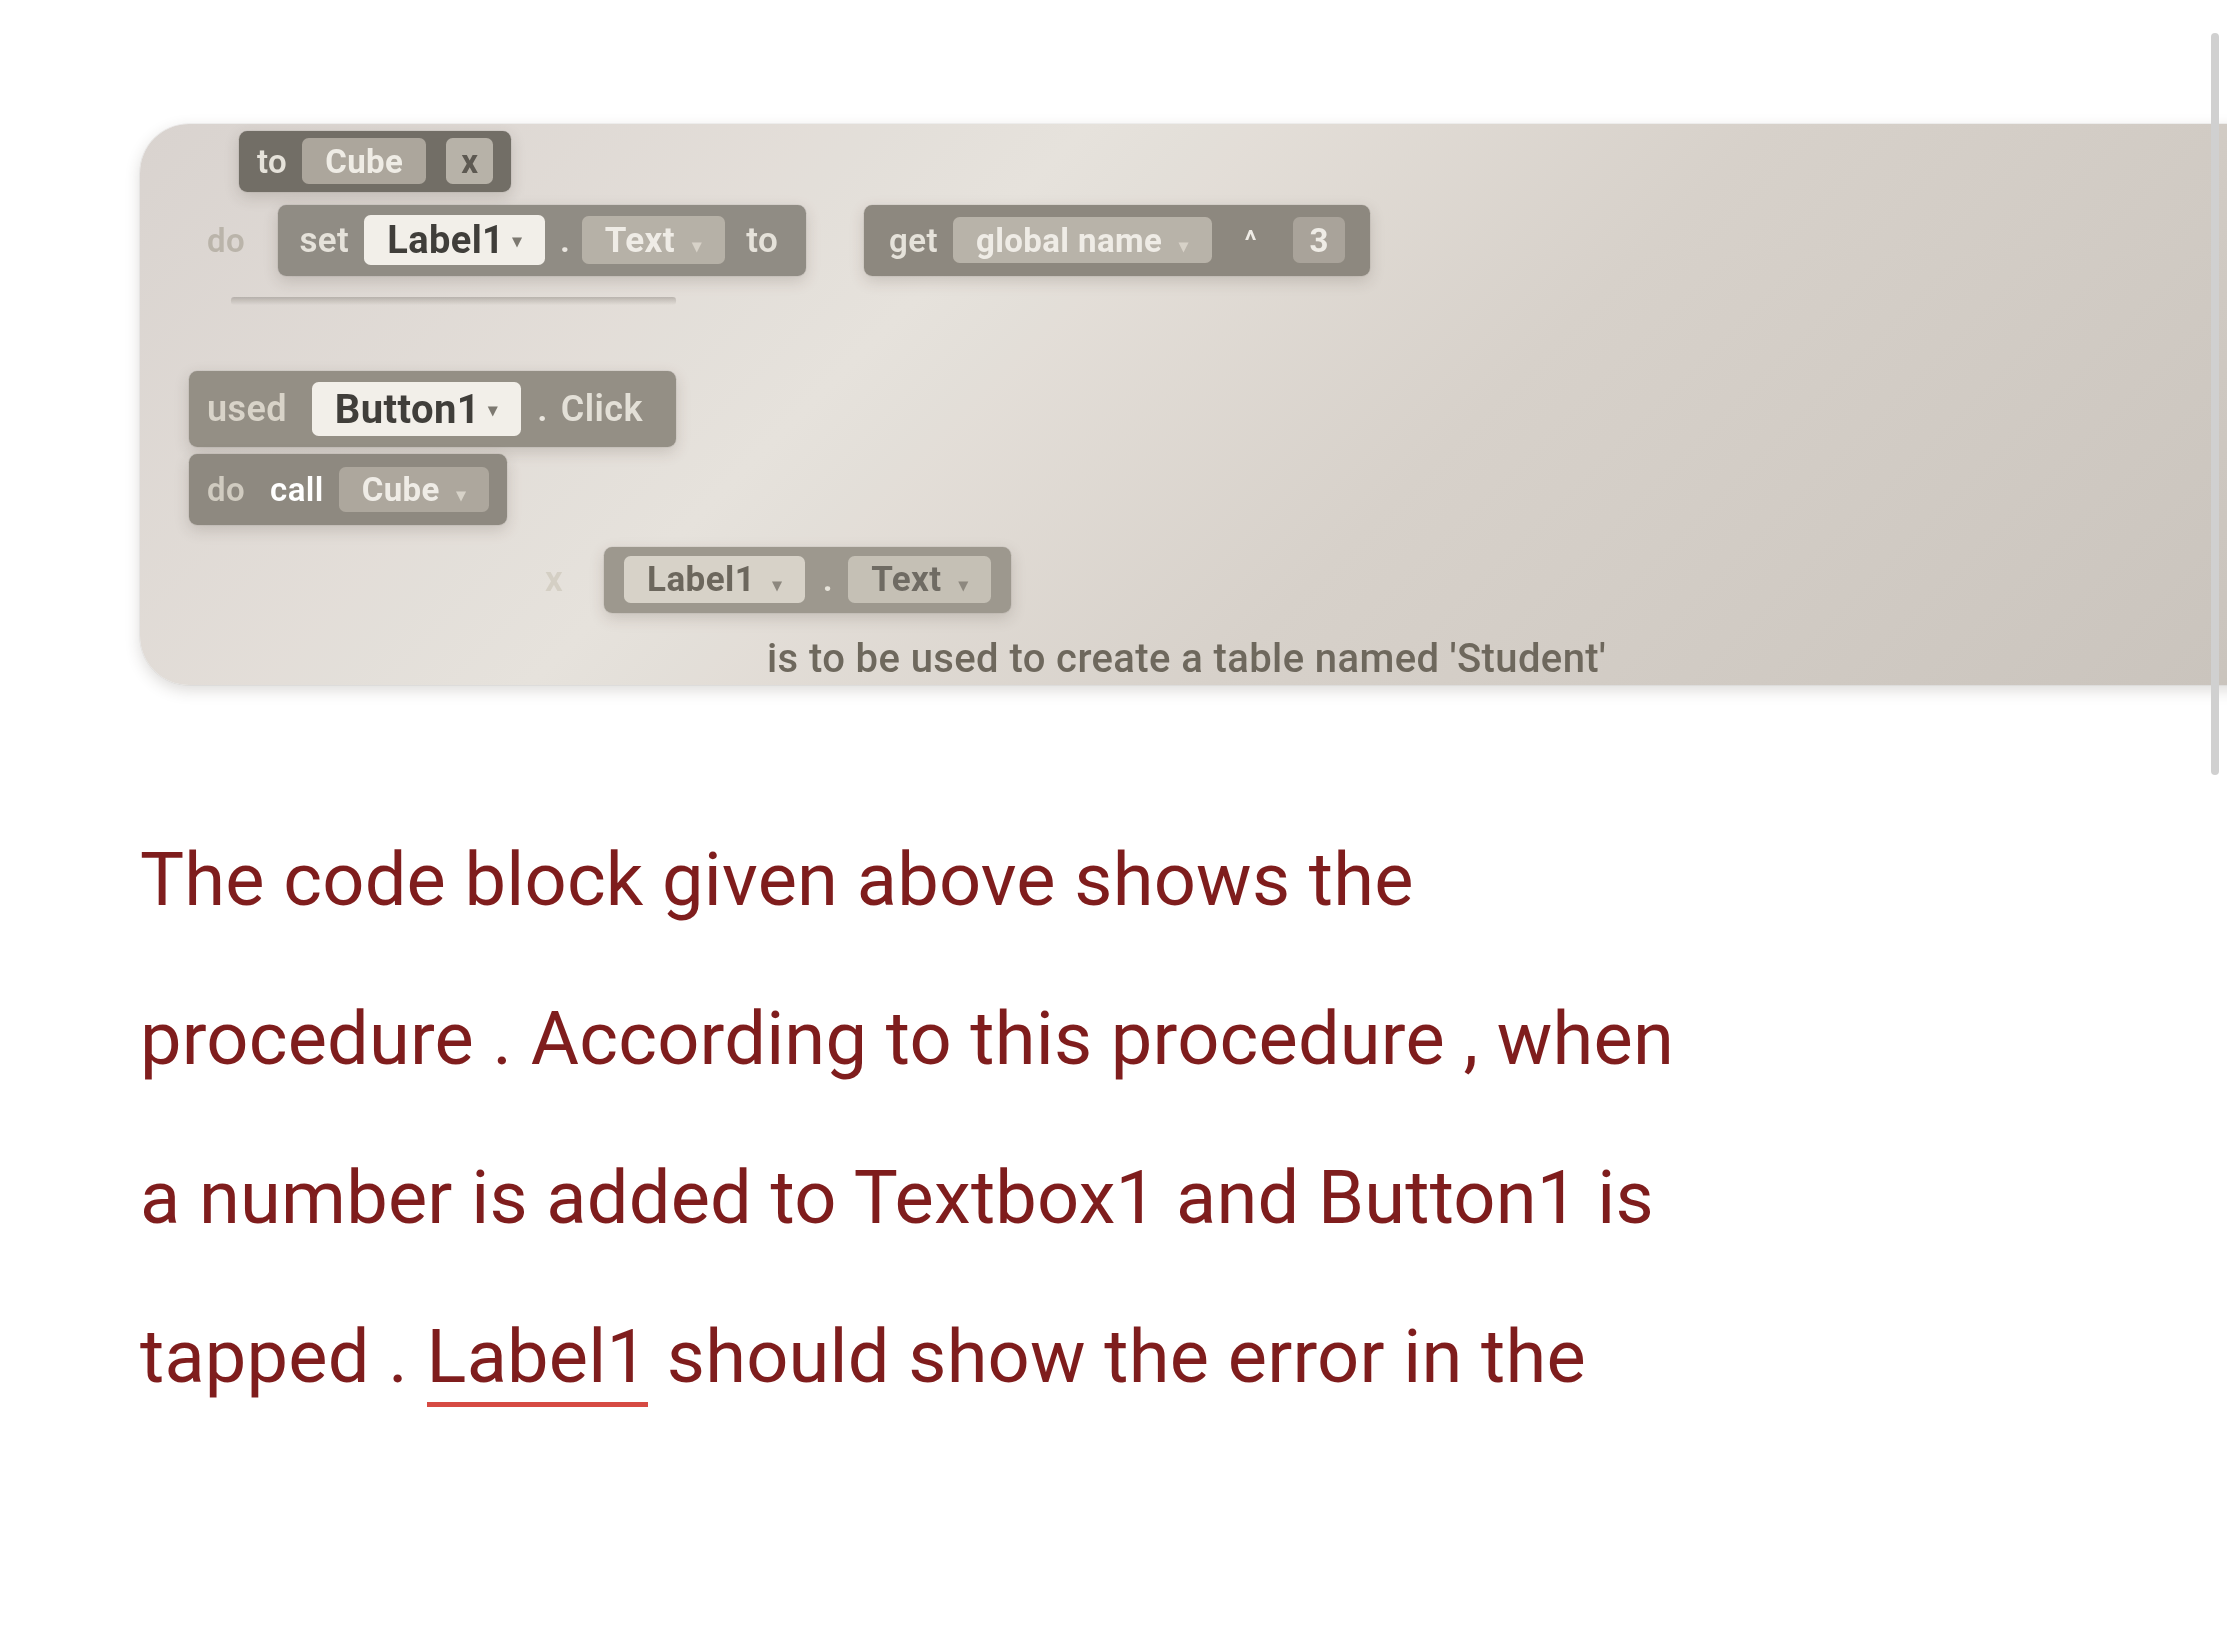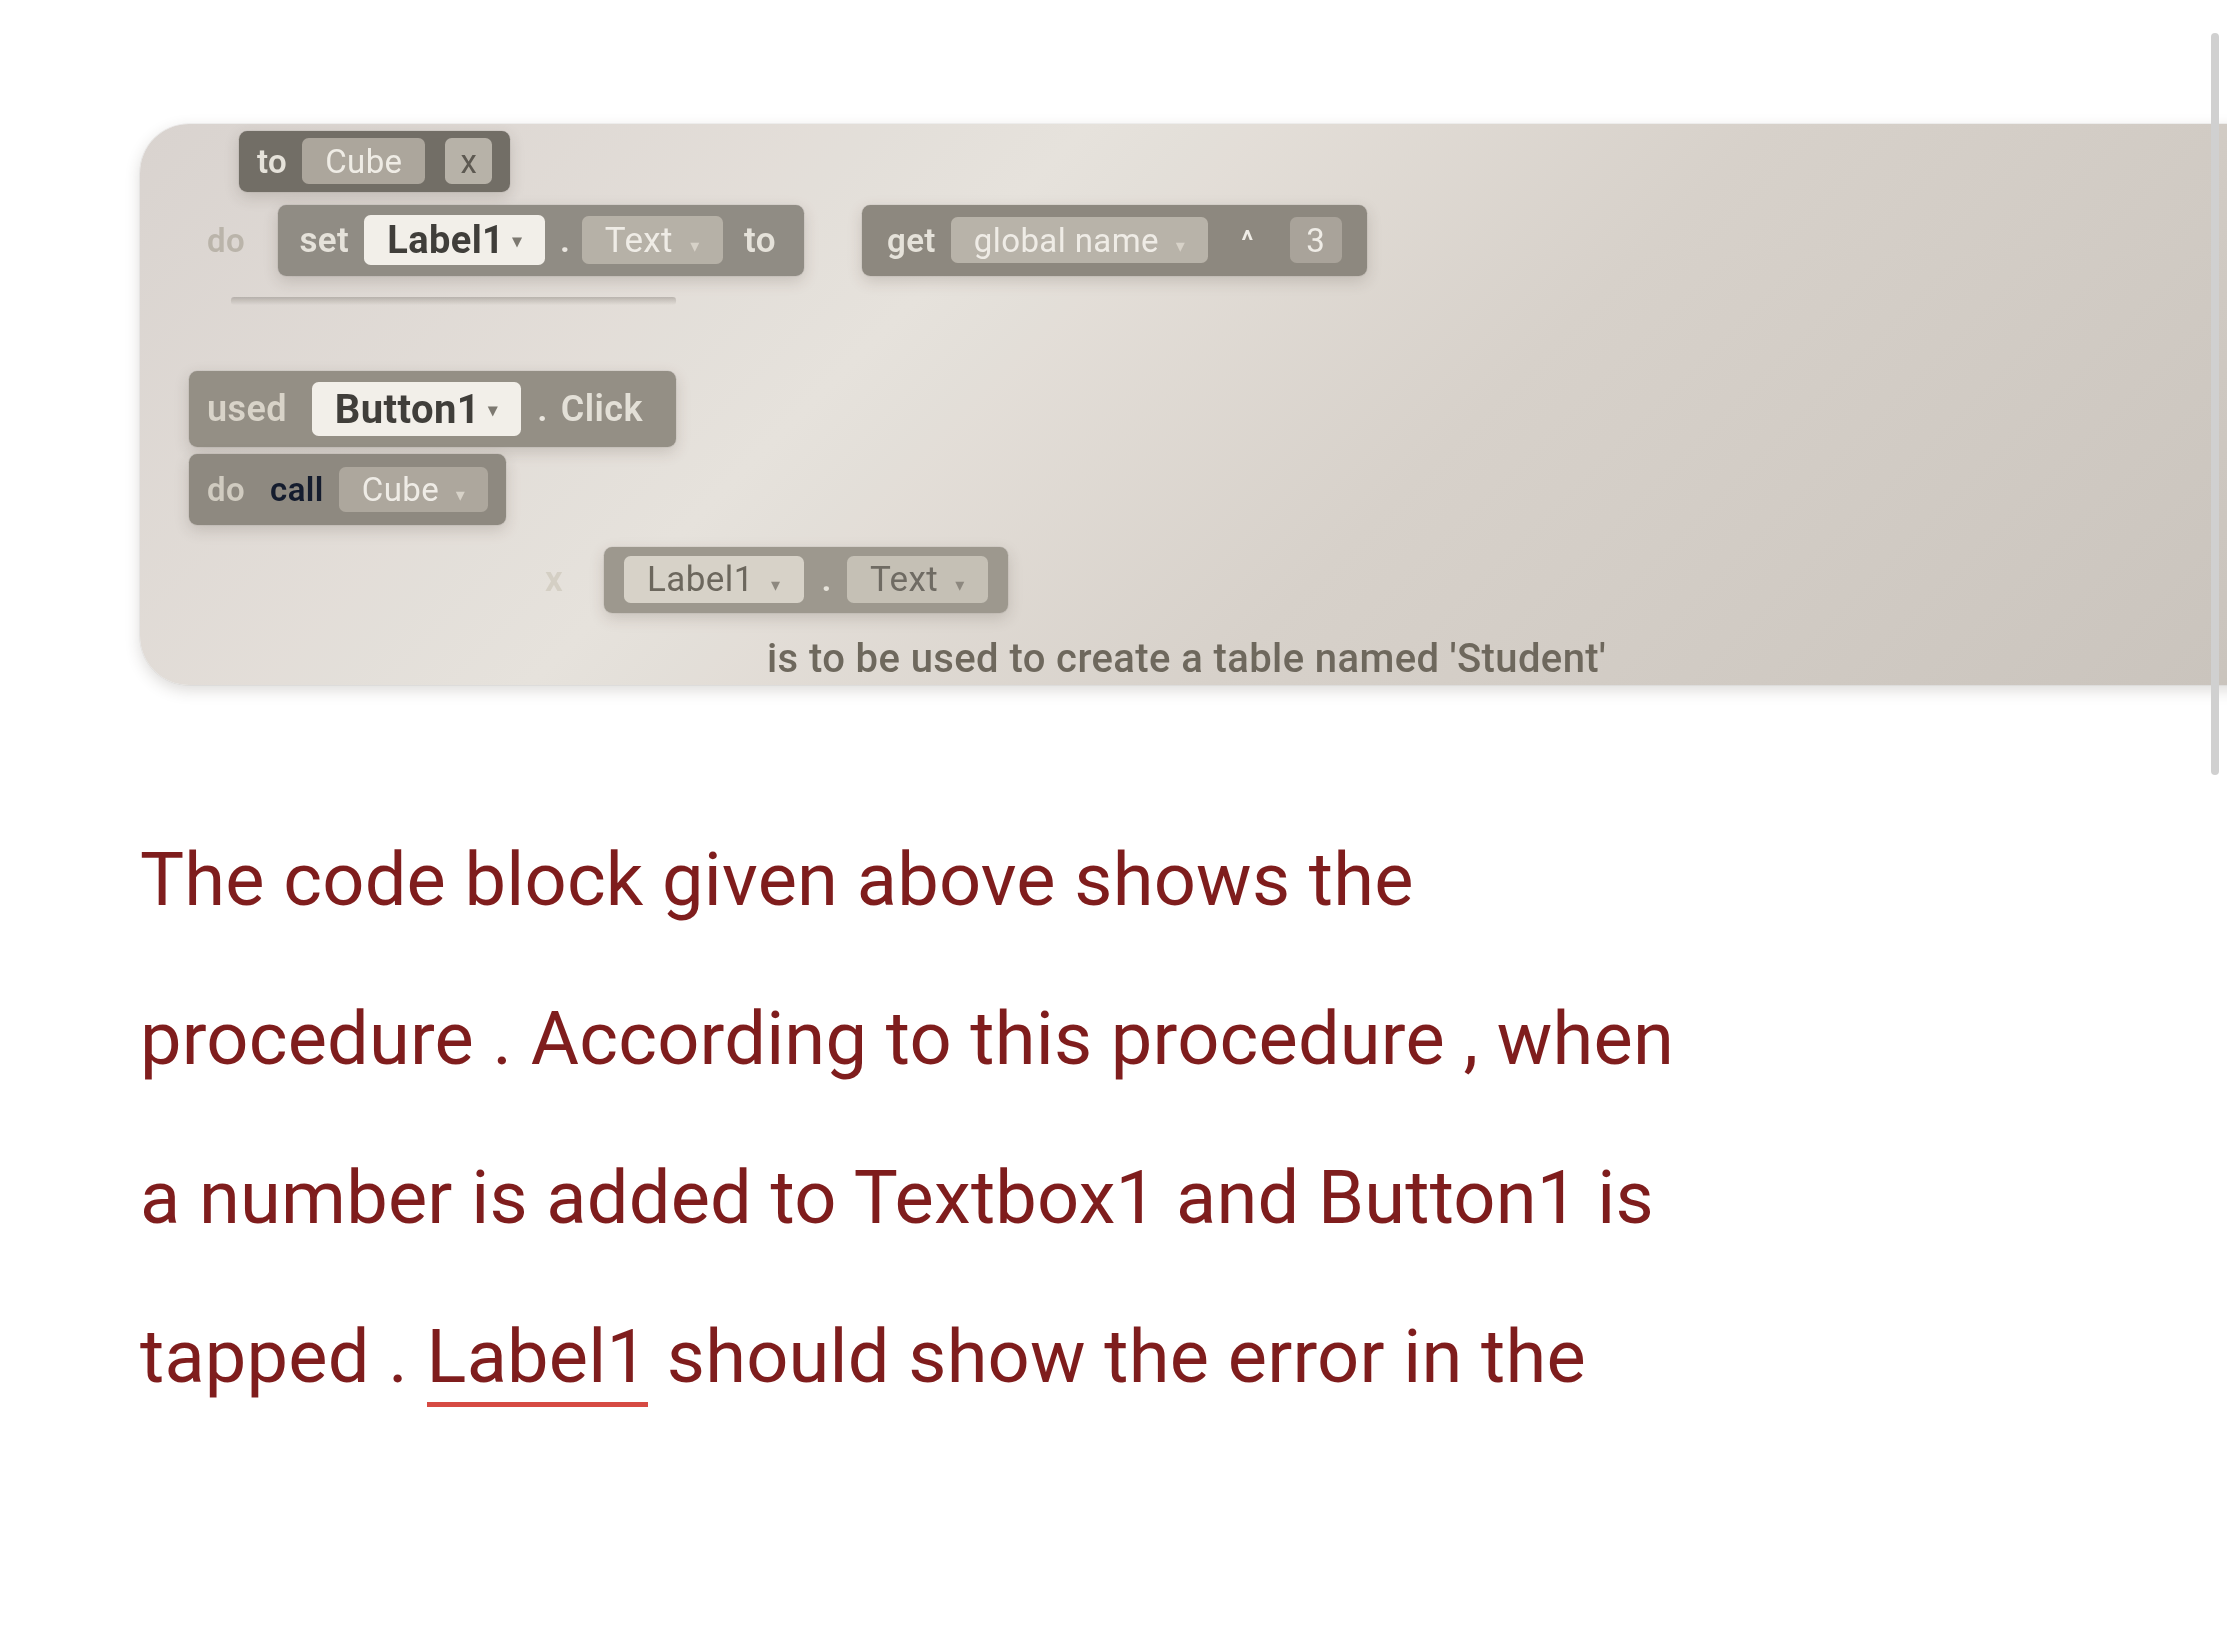--- a/index.html
+++ b/index.html
@@ -80,21 +80,21 @@
     padding: 3.3px 23px;
     font-weight: 700;
     display: inline-flex;
     align-items: center;
   }
   .chip-plain {
     background: #e8e4dd;
     color: #58544c;
     border-radius: 6.6px;
     padding: 3.3px 23px;
-    font-weight: 400;
+    font-weight: 700;
   }
   .caret {
     font-size: 18px;
     color: #7a766e;
     margin-left: 8.2px;
   }
   .kw {
     color: #e5e1d9;
     font-weight: 600;
     margin-right: 15px;
@@ -191,21 +191,21 @@
           <span>Button1</span>
           <span class="caret">▾</span>
         </span>
         <span style="width:16.5px;"></span>
         <span style="color:#e9e5dd;">.</span>
         <span class="kw" style="margin-left:13px;color:#e3dfd6;">Click</span>
       </div>
 
       <div class="blk grey-block shadow" style="left:49px; top:330px; height:71px; font-size:33px; background:#8c877d;">
         <span class="kw" style="color:#cfcabf;margin-right:25px;">do</span>
-        <span class="kw" style="color:#0f172a;margin-right:15px;">call</span>
+        <span class="kw" style="color:#ffffff;margin-right:15px;">call</span>
         <span class="chip-plain" style="background:#aba59b;color:#efece6;">
           <span>Cube</span>
           <span class="caret" style="color:#d6d1c7;">▾</span>
         </span>
       </div>
 
       <div class="blk" style="left:387px; top:420px; height:71px; font-size:35px;">
         <span class="kw" style="color:#d3cec3;margin-right:41px;">x</span>
         <span class="blk grey-block shadow" style="position:relative;height:66px;background:#9b968c;padding:0 20px;">
           <span class="chip-plain" style="background:#d6d1c7;color:#69645a;">

